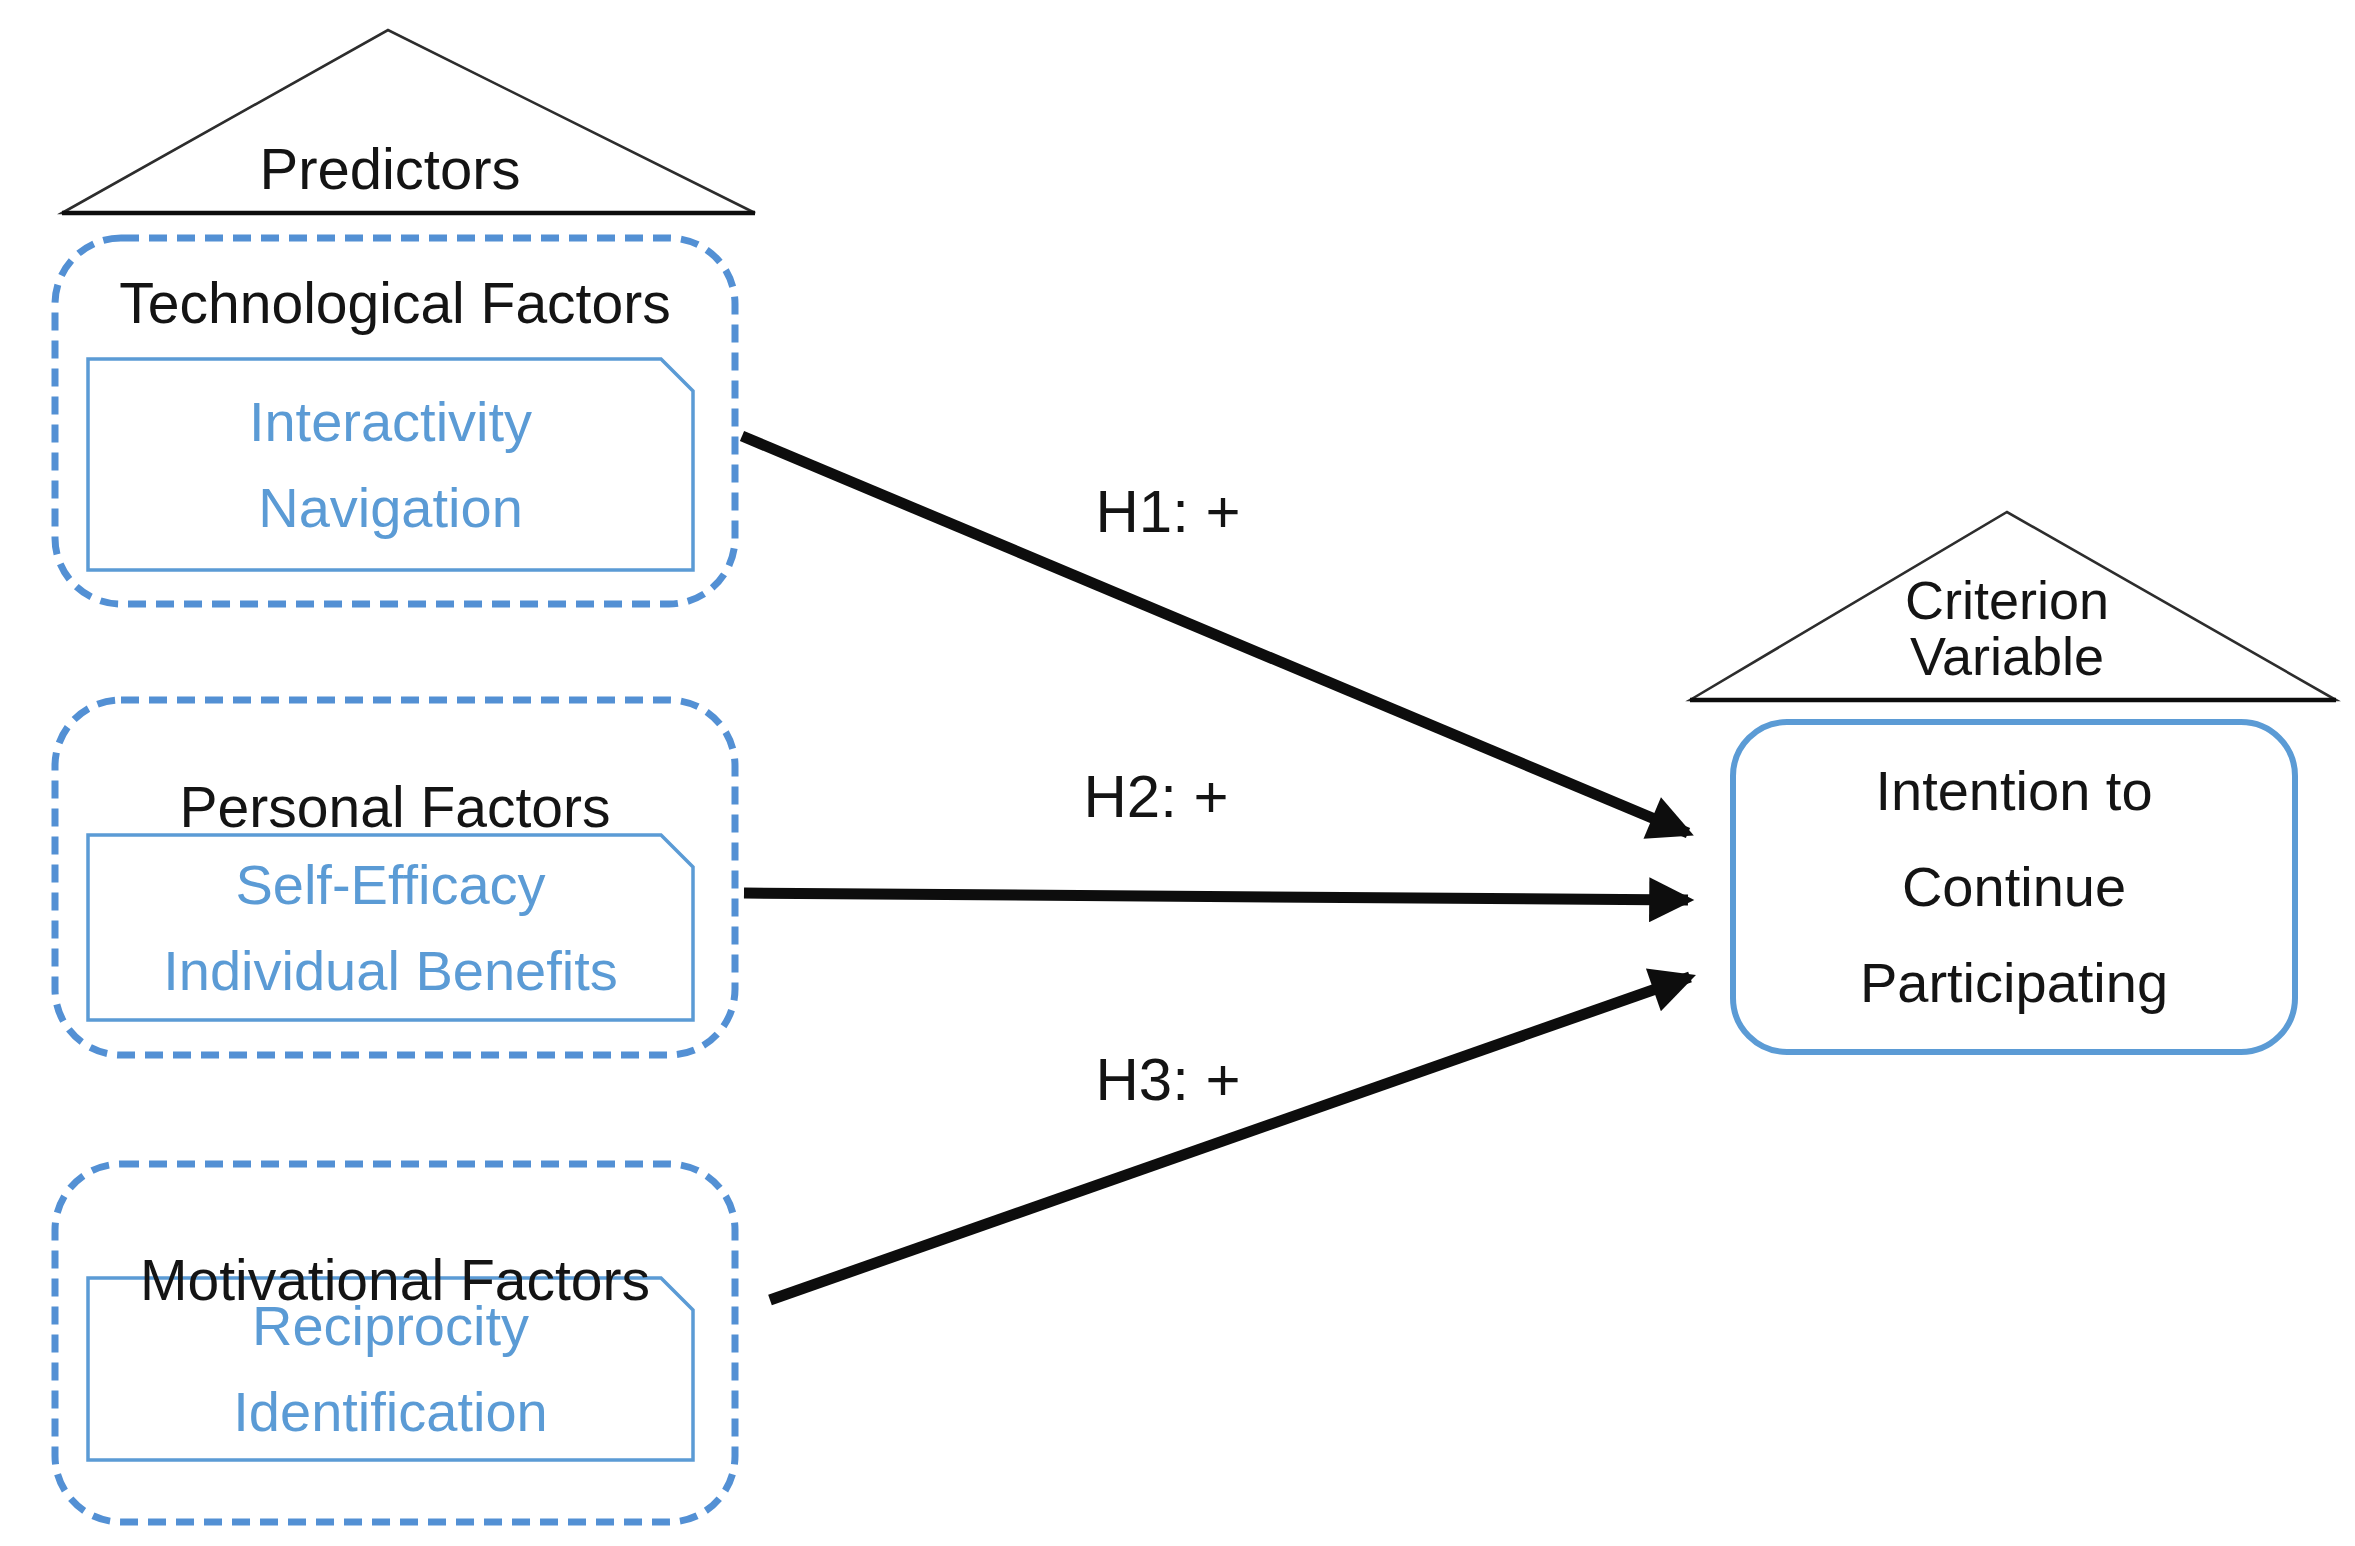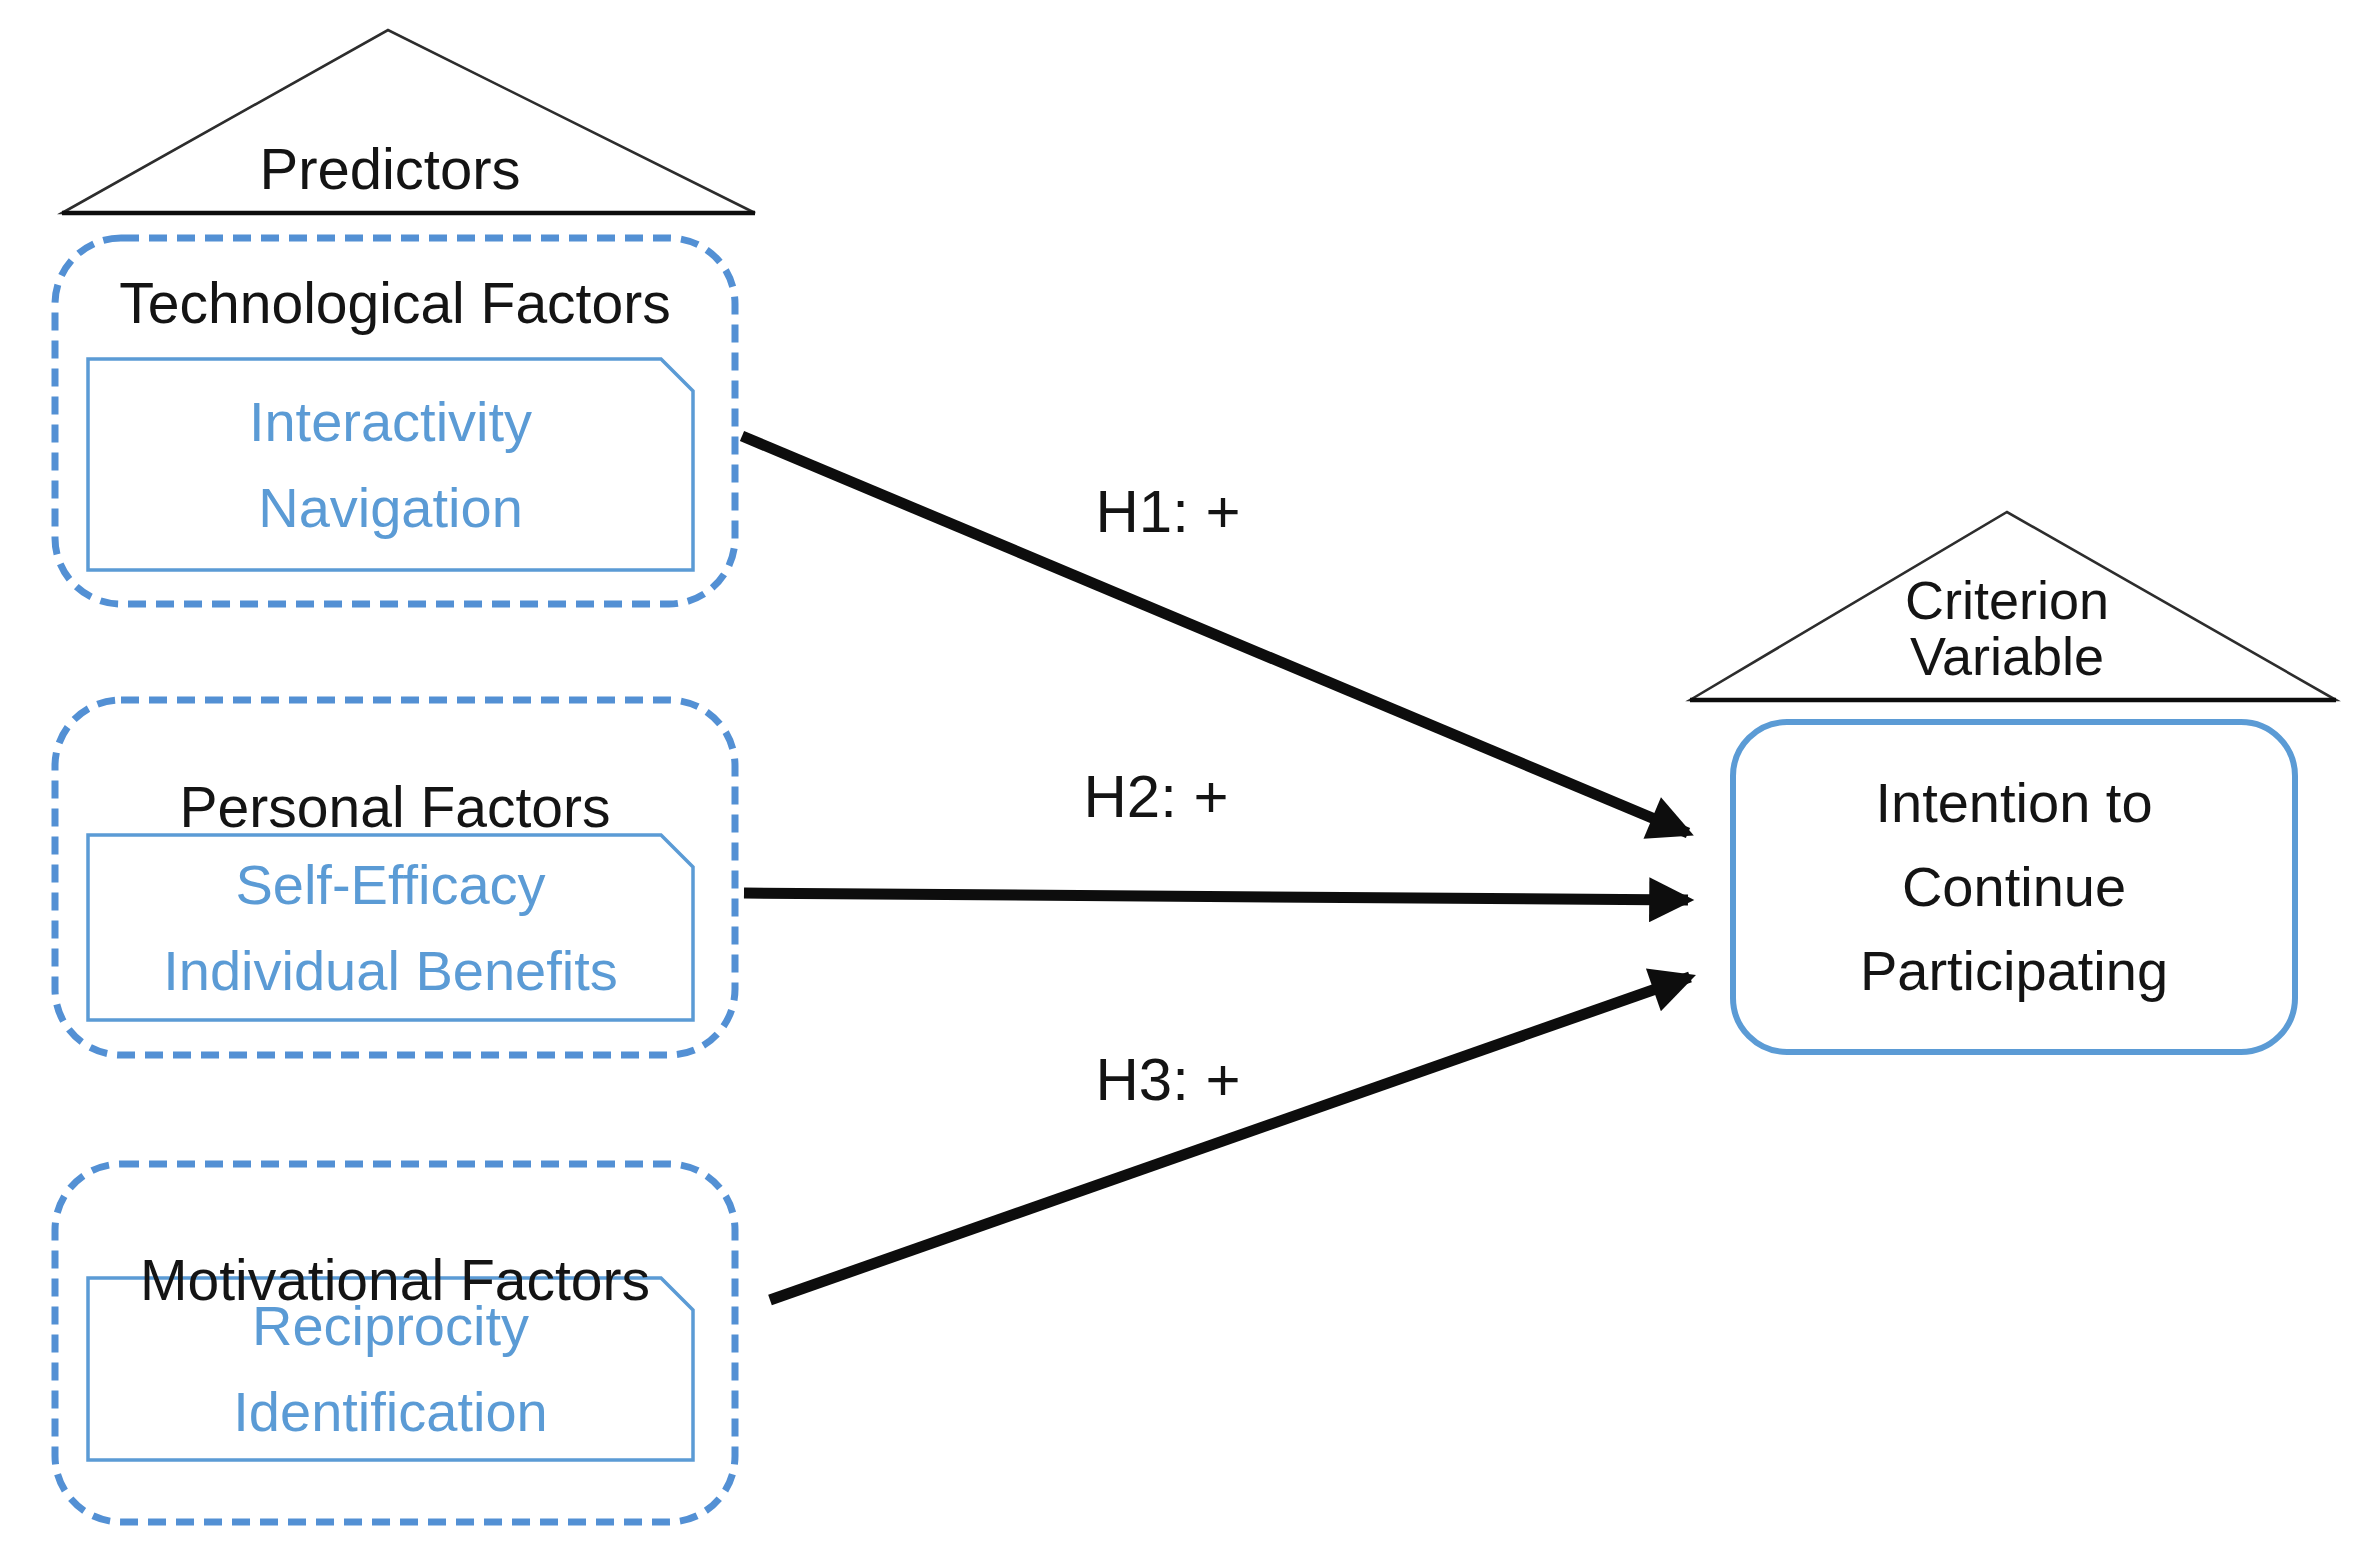--- a/index.html
+++ b/index.html
@@ -43,20 +43,21 @@
   .inner-2 { top: 835px; height: 185px; }
   .inner-3 { top: 1278px; height: 182px; }
 
   .intention-text {
     position: absolute;
     left: 1733px; top: 722px; width: 562px; height: 330px;
     display: flex; flex-direction: column;
     align-items: center; justify-content: center;
     color: #141414; font-size: 56px; line-height: 84px;
     text-align: center;
+    gap: 12px;
   }
 
   .hyp-label { position: absolute; width: 320px; height: 70px; font-size: 60px; line-height: 70px; text-align: center; color: #141414; }
   .hyp-1 { left: 1008px; top: 477px; }
   .hyp-2 { left: 996px;  top: 762px; }
   .hyp-3 { left: 1008px; top: 1045px; }
 </style>
 </head>
 <body>
 

